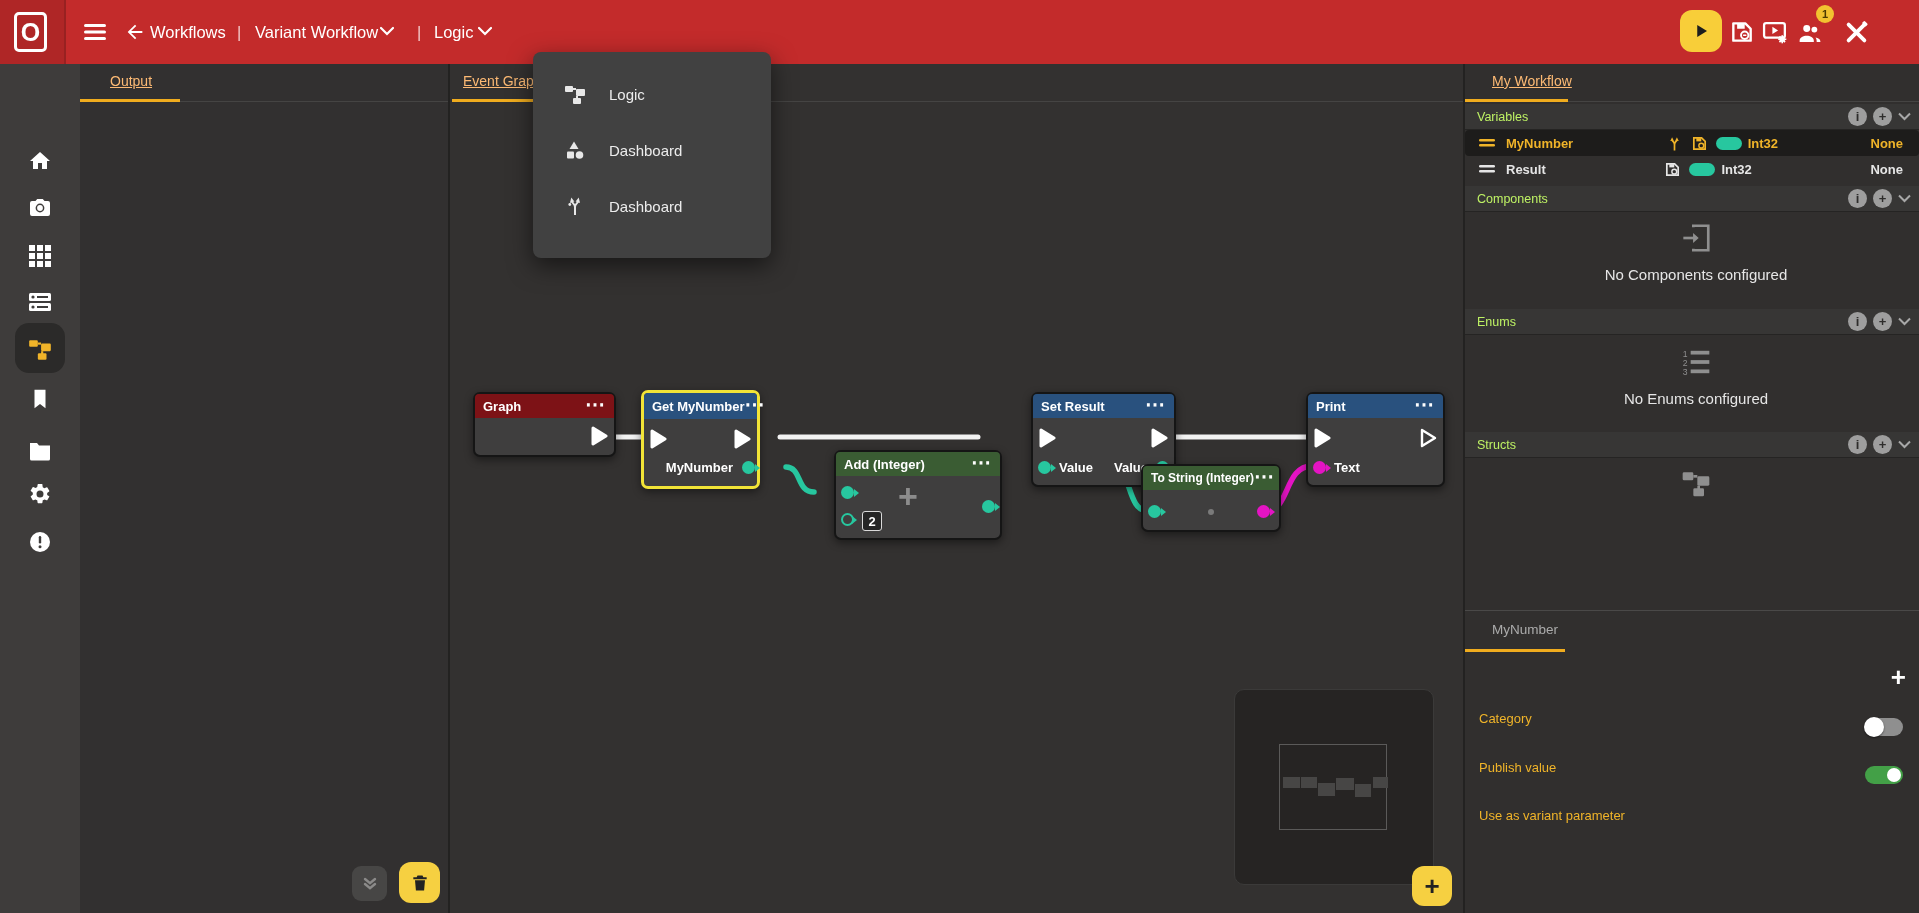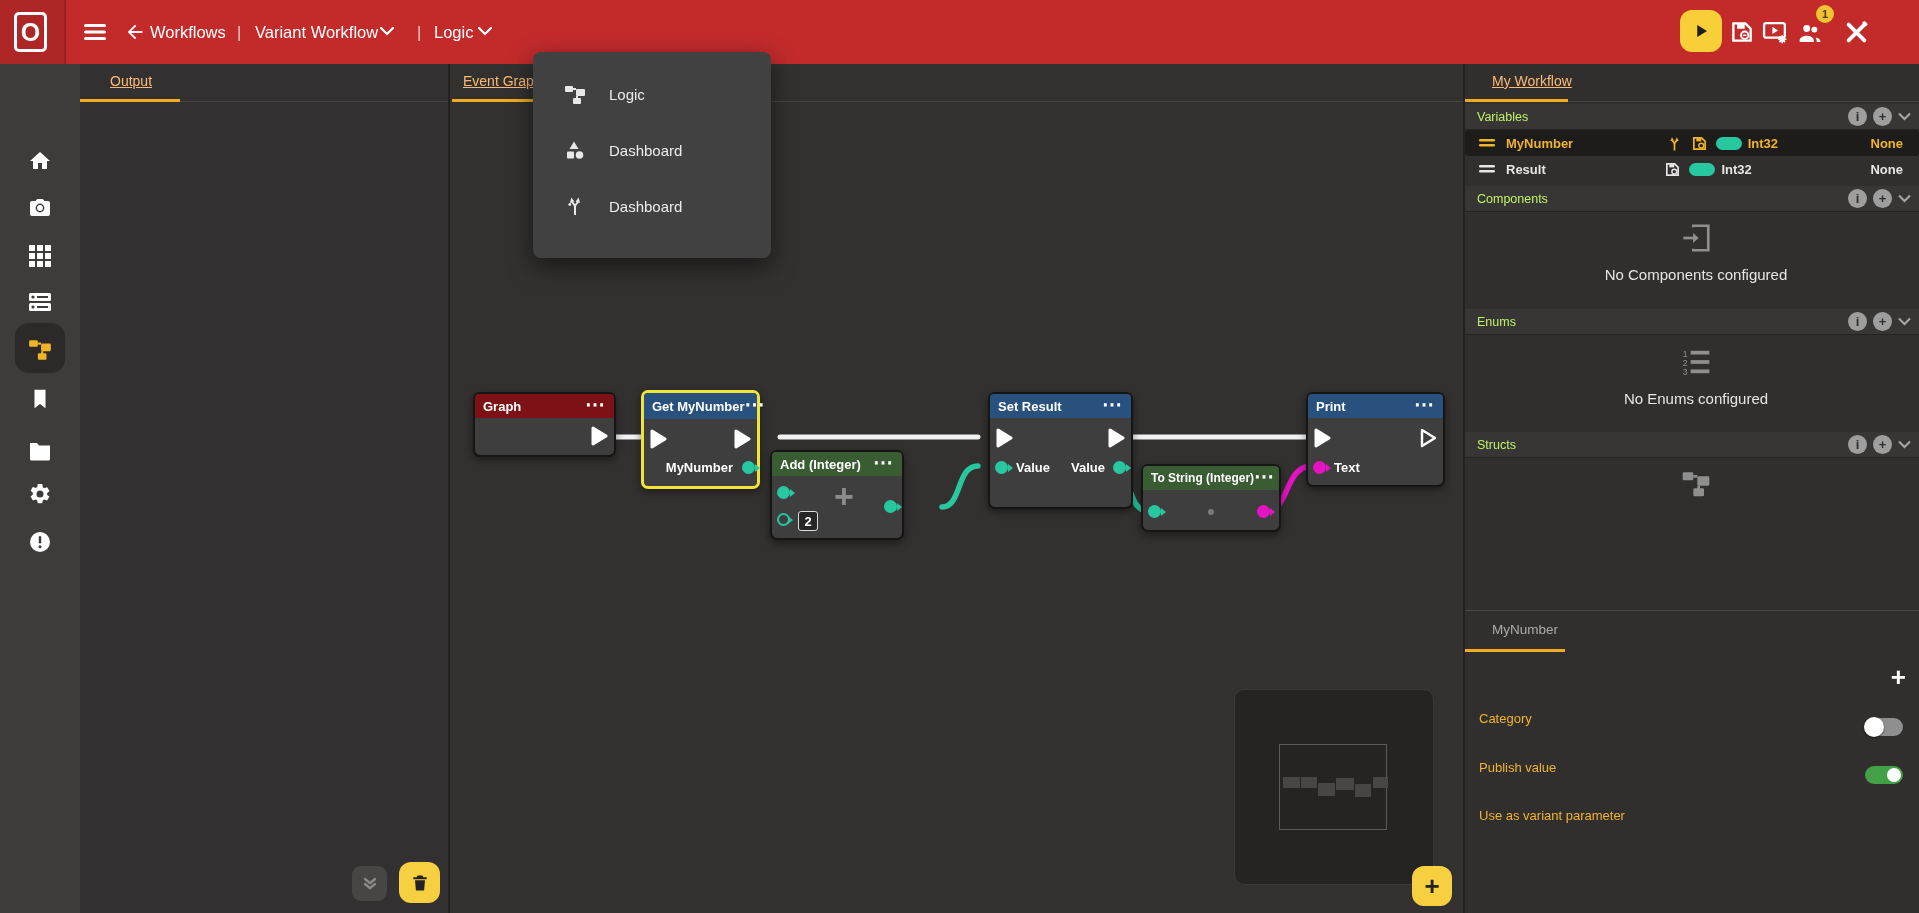--- a/index.html
+++ b/index.html
@@ -348,33 +348,33 @@
       </span>
     <span class="abs" style="right:6px;top:36px">
         <svg width="17" height="20" viewBox="0 0 17 20">
           <path d="M2 2 L15 10 L2 18 Z" fill="#fff" stroke="#fff" stroke-width="3" stroke-linejoin="round"></path>
         </svg>
       </span>
     <span class="node-label" style="right:24px;top:67px">MyNumber</span>
     <span class="pin teal" style="right:2px;top:68px"></span>
   </div>
 
-  <div class="node" style="left:770px;top:450px;width:134px;height:90px">
+  <div class="node" style="left:834px;top:450px;width:168px;height:90px">
     <div class="node-header hdr-green">
       <span>Add (Integer)</span>
       <span class="dots"></span>
     </div>
     <span class="pin teal" style="left:5px;top:34px"></span>
     <span class="pin teal-hollow" style="left:5px;top:61px"></span>
     <span class="valbox" style="left:26px;top:59px">2</span>
     <span class="op-plus" style="left:62px;top:30px">+</span>
     <span class="pin teal" style="right:5px;top:48px"></span>
   </div>
 
-  <div class="node" style="left:988px;top:392px;width:145px;height:117px">
+  <div class="node" style="left:1031px;top:392px;width:145px;height:95px">
     <div class="node-header hdr-blue">
       <span>Set Result</span>
       <span class="dots"></span>
     </div>
     <span class="abs" style="left:6px;top:34px">
         <svg width="17" height="20" viewBox="0 0 17 20">
           <path d="M2 2 L15 10 L2 18 Z" fill="#fff" stroke="#fff" stroke-width="3" stroke-linejoin="round"></path>
         </svg>
       </span>
     <span class="abs" style="right:6px;top:34px">

